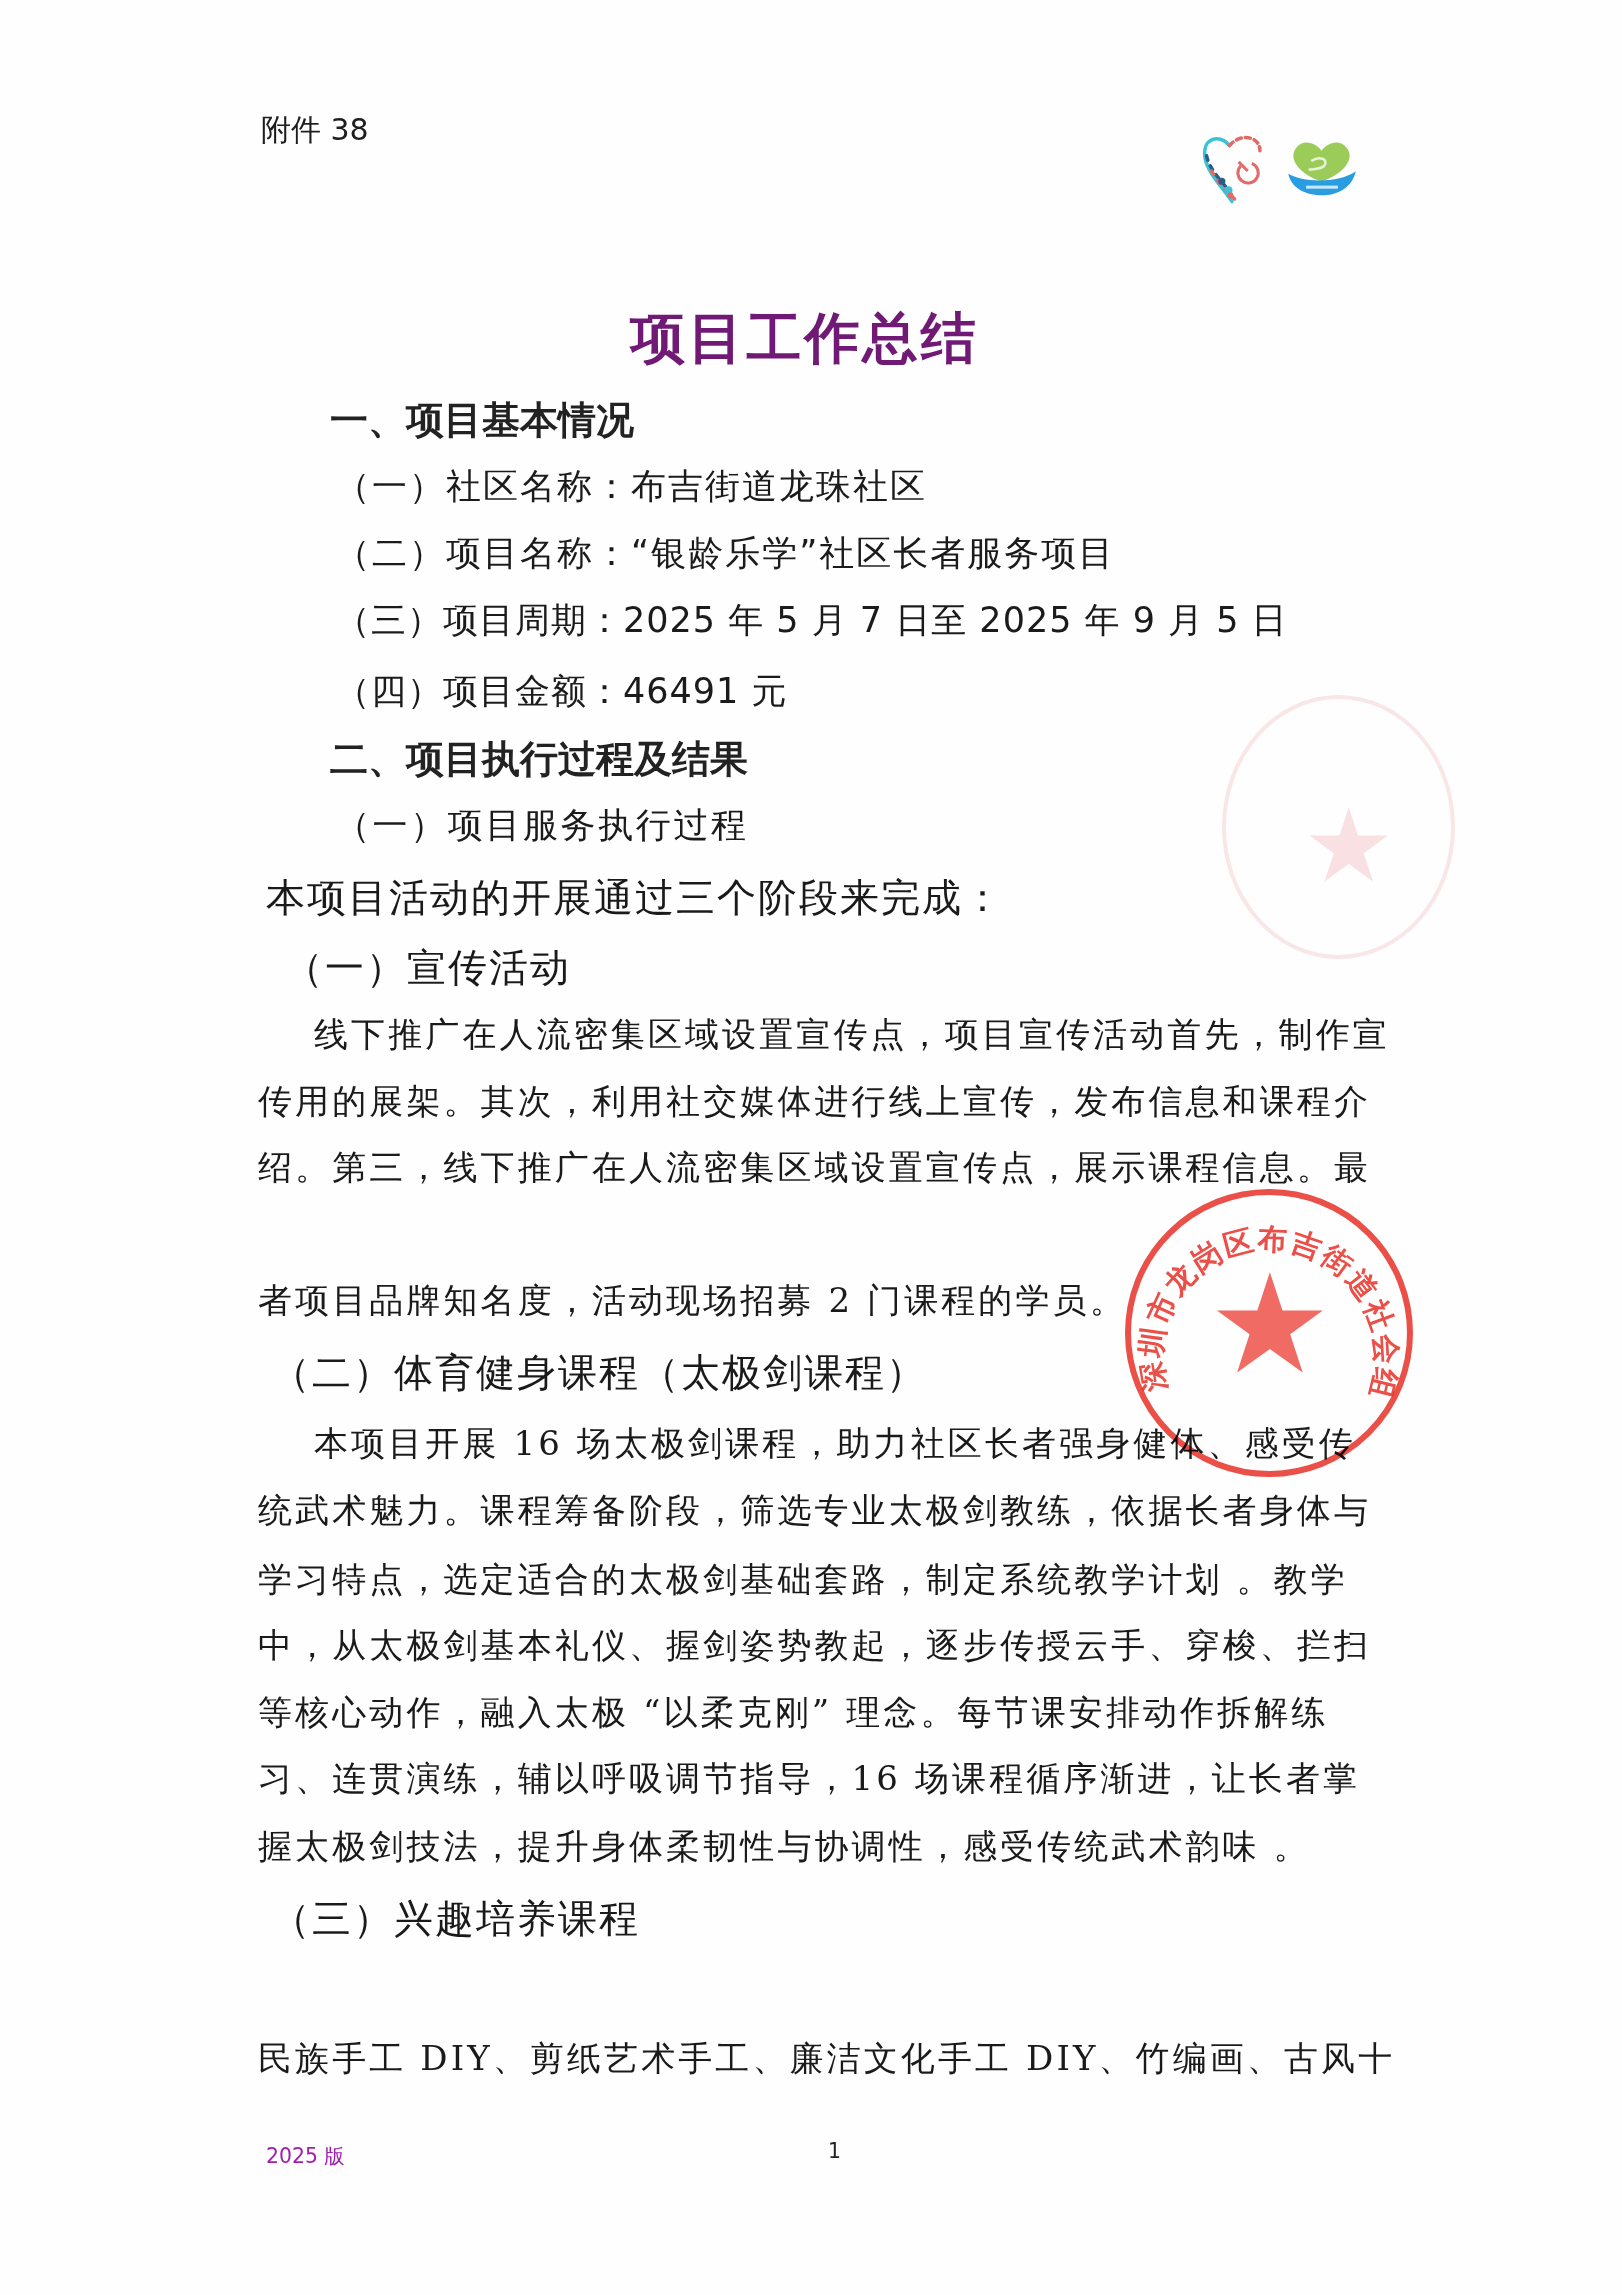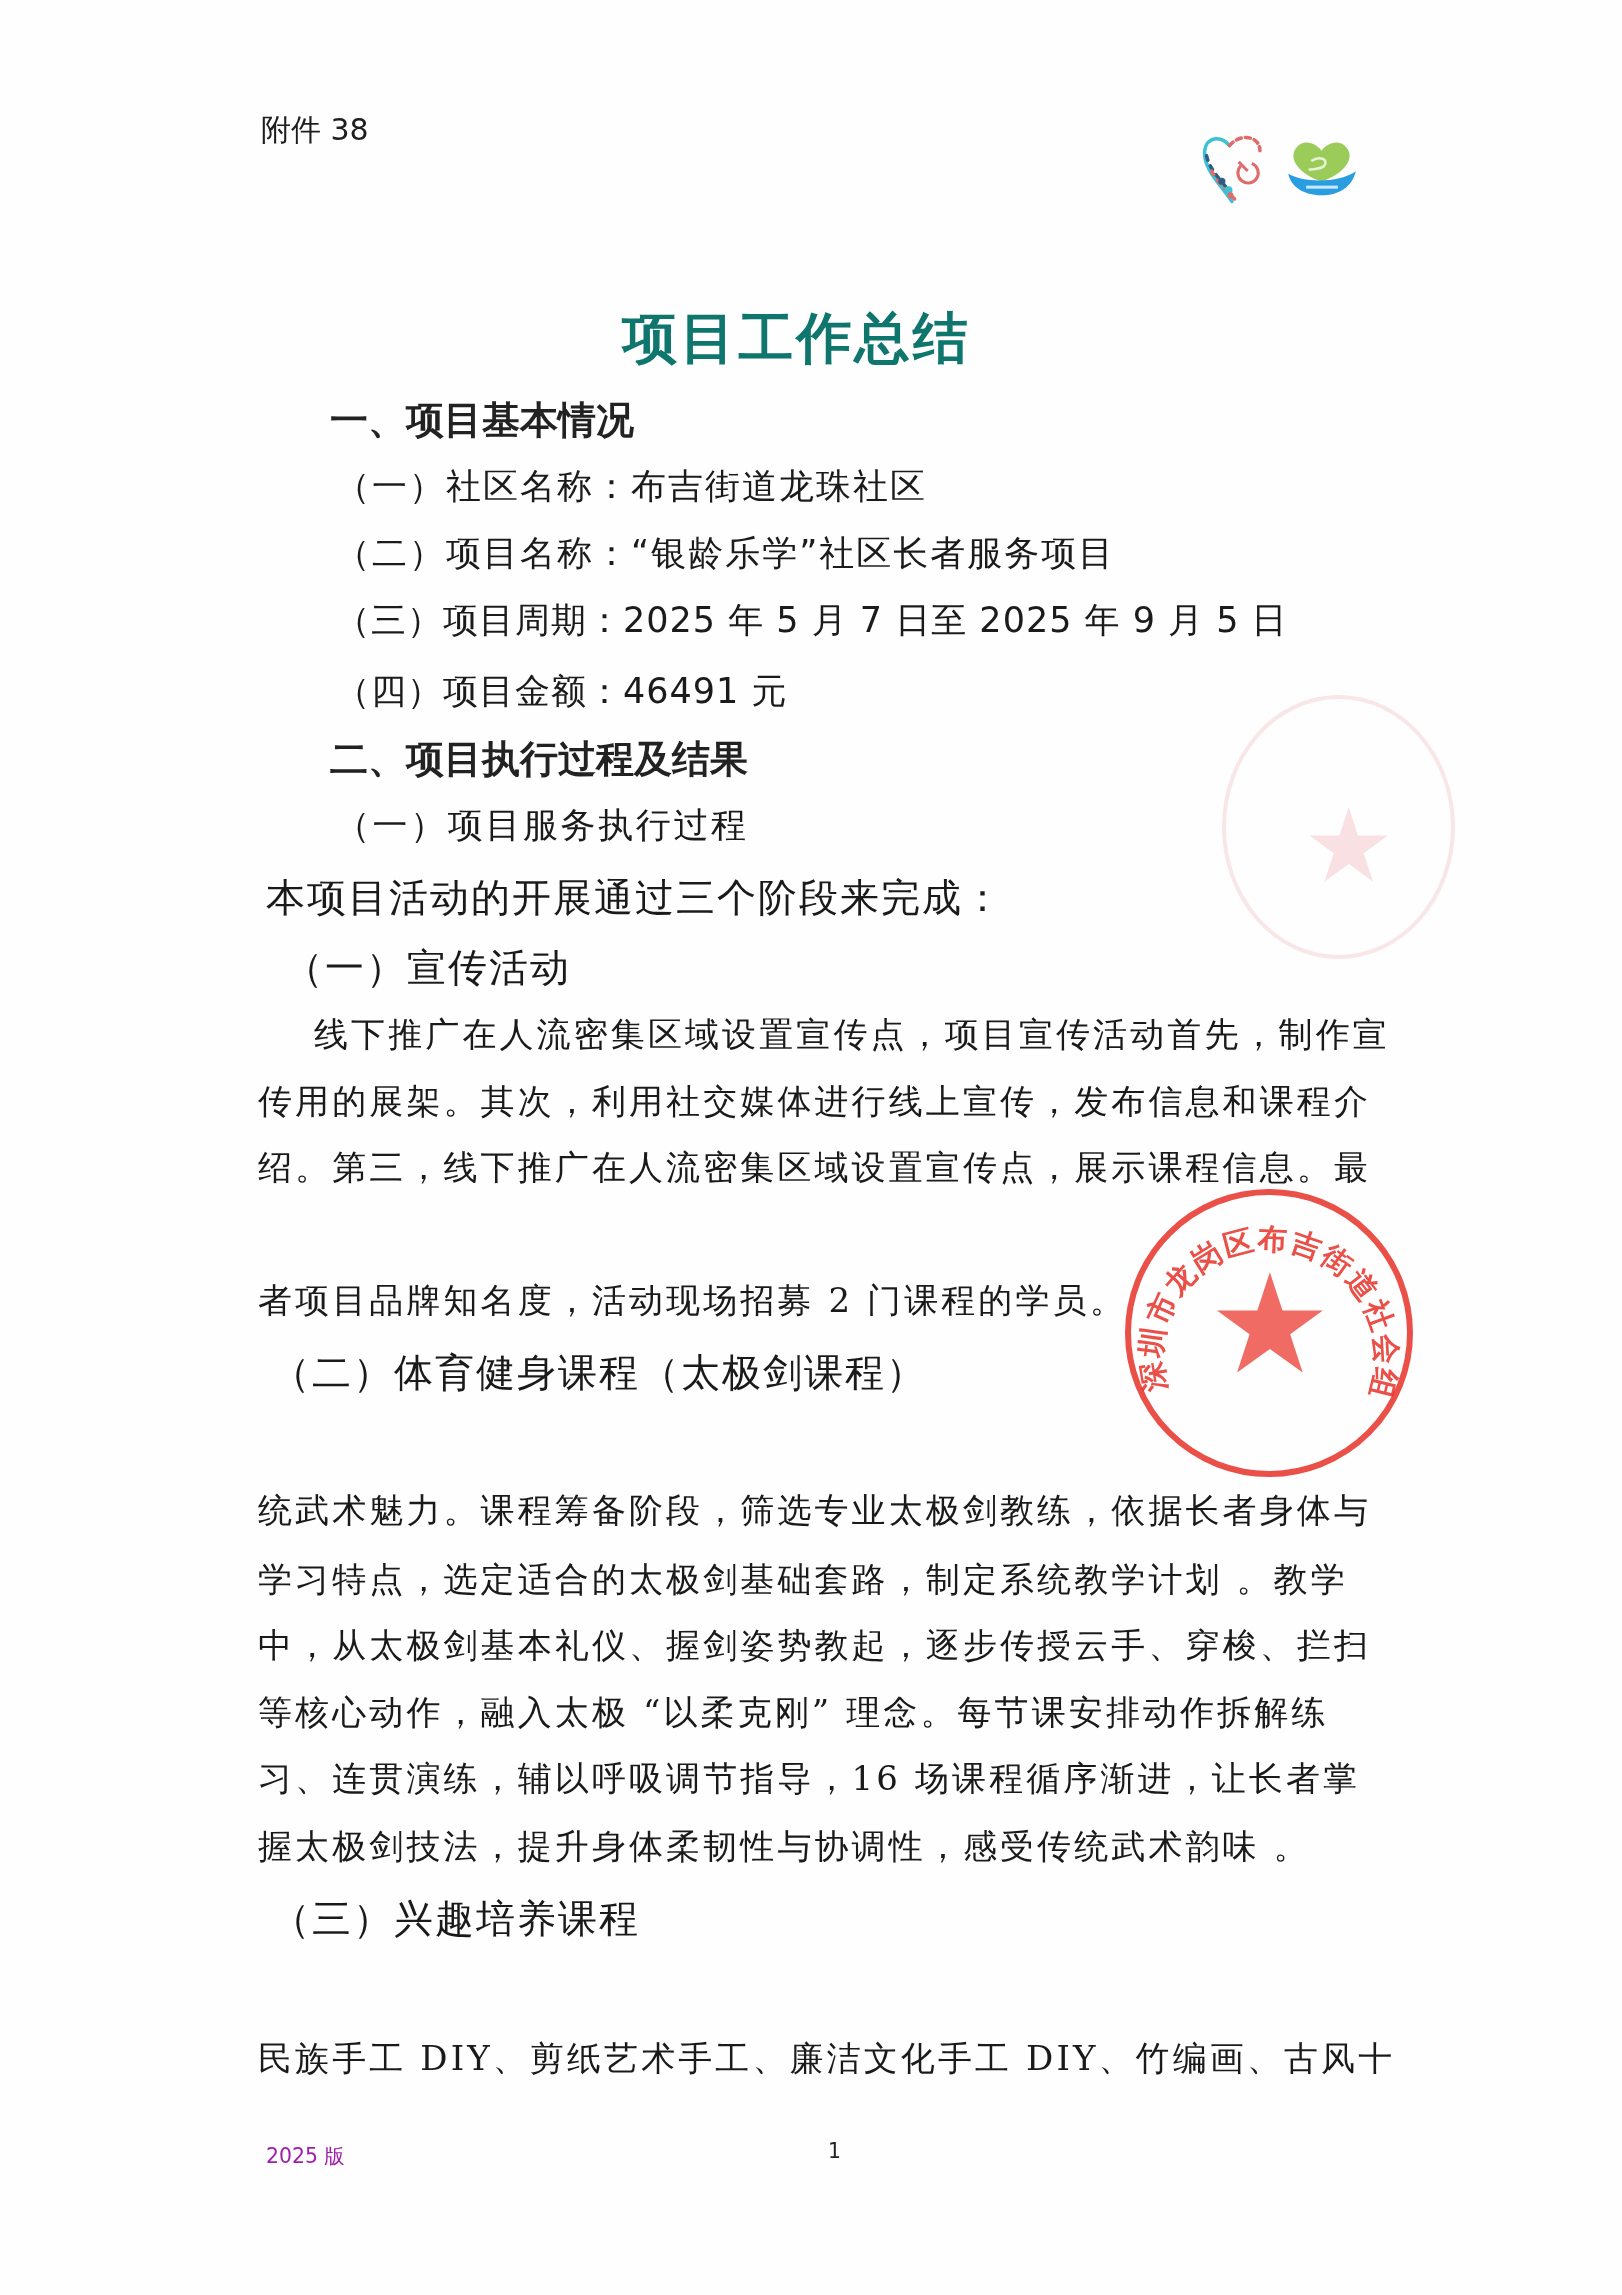--- a/index.html
+++ b/index.html
@@ -16,21 +16,21 @@
     font-size: 30px; color: #1e1e1e;
   }
 
   
   .logo-left { position: absolute; left: 1199px; top: 130px; width: 66px; height: 77px; }
   .logo-right { position: absolute; left: 1283px; top: 138px; width: 77px; height: 64px; }
 
   .doc-title {
     position: absolute; left: 0; width: 1593px; top: 302px; text-align: center;
     font-family: "DejaVu Sans", "Liberation Sans", sans-serif;
-    font-size: 55px; font-weight: bold; letter-spacing: 3.1px; color: #0f766e;
+    font-size: 55px; font-weight: bold; letter-spacing: 3.1px; color: #701a75; padding-left: 8px;
   }
 
   .line { position: absolute; white-space: nowrap; font-size: 35px; line-height: 1; }
   .h1 { font-family: "DejaVu Sans", "Liberation Sans", sans-serif; font-weight: bold; font-size: 38px; color: #222; }
   .sans { font-family: "DejaVu Sans", "Liberation Sans", sans-serif; }
   .body-line { font-family: "DejaVu Sans", "Liberation Sans", sans-serif; font-size: 39px; letter-spacing: 2px; color: #1a1a1a; }
   .serif-line { font-family: "DejaVu Serif", "Liberation Serif", serif; font-size: 34px; letter-spacing: 3.1px; color: #1a1a1a; }
 
   .footer-left {
     position: absolute; left: 266px; top: 2142px;
@@ -110,20 +110,21 @@
   <div class="line body-line" style="left:266px; top:878px;">本项目活动的开展通过三个阶段来完成：</div>
   <div class="line body-line" style="left:284px; top:948px;">（一）宣传活动</div>
 
   <div class="line serif-line" style="left:314px; top:1017px;">线下推广在人流密集区域设置宣传点，项目宣传活动首先，制作宣</div>
   <div class="line serif-line" style="left:258px; top:1084px;">传用的展架。其次，利用社交媒体进行线上宣传，发布信息和课程介</div>
   <div class="line serif-line" style="left:258px; top:1150px;">绍。第三，线下推广在人流密集区域设置宣传点，展示课程信息。最</div>
   <div class="line serif-line" style="left:258px; top:1283px;">者项目品牌知名度，活动现场招募 2 门课程的学员。</div>
 
   <div class="line body-line" style="left:271px; top:1353px;">（二）体育健身课程（太极剑课程）</div>
 
+  <div class="line serif-line" style="left:314px; top:1426px;">本项目开展 16 场太极剑课程，助力社区长者强身健体、感受传</div>
   <div class="line serif-line" style="left:258px; top:1493px;">统武术魅力。课程筹备阶段，筛选专业太极剑教练，依据长者身体与</div>
   <div class="line serif-line" style="left:258px; top:1562px;">学习特点，选定适合的太极剑基础套路，制定系统教学计划 。教学</div>
   <div class="line serif-line" style="left:258px; top:1628px;">中，从太极剑基本礼仪、握剑姿势教起，逐步传授云手、穿梭、拦扫</div>
   <div class="line serif-line" style="left:258px; top:1695px;">等核心动作，融入太极 “以柔克刚” 理念。每节课安排动作拆解练</div>
   <div class="line serif-line" style="left:258px; top:1761px;">习、连贯演练，辅以呼吸调节指导，16 场课程循序渐进，让长者掌</div>
   <div class="line serif-line" style="left:258px; top:1829px;">握太极剑技法，提升身体柔韧性与协调性，感受传统武术韵味 。</div>
 
   <div class="line body-line" style="left:271px; top:1899px;">（三）兴趣培养课程</div>
 
   <div class="line serif-line" style="left:258px; top:2041px;">民族手工 DIY、剪纸艺术手工、廉洁文化手工 DIY、竹编画、古风十</div>

